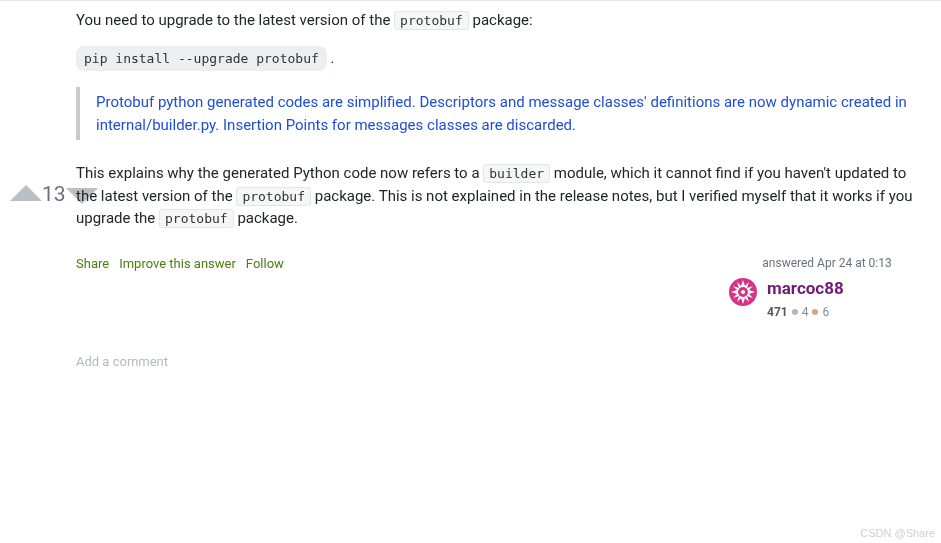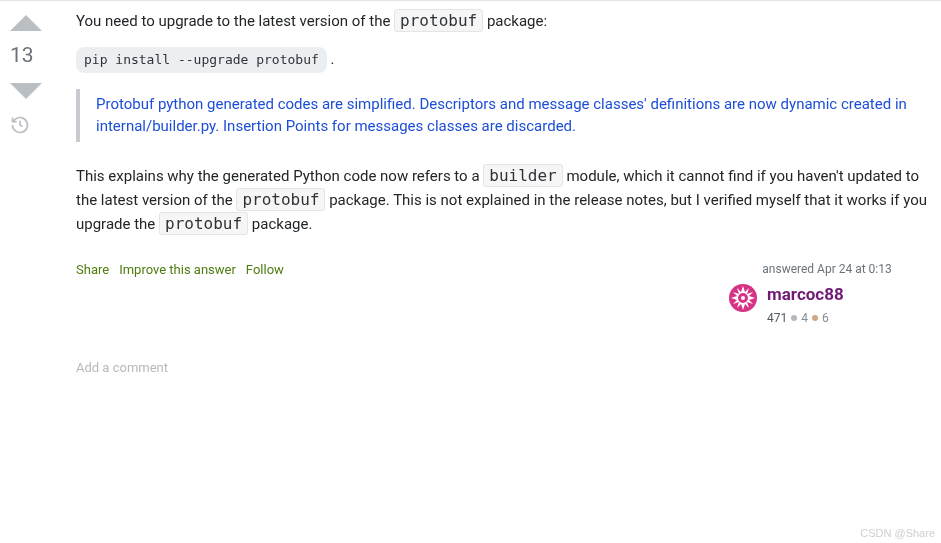--- a/index.html
+++ b/index.html
@@ -16,21 +16,22 @@
   }
   .post {
     display: flex;
     padding: 8px 8px 8px 10px;
     border-top: 1px solid #e3e6e8;
   }
   .vote-col {
     width: 52px;
     flex: 0 0 52px;
     display: flex;
-    flex-direction: column;
+    flex-direction: row;
+    align-items: center;
     padding-top: 0;
   }
   .tri-up, .tri-down {
     width: 0; height: 0;
     border-left: 16px solid transparent;
     border-right: 16px solid transparent;
     cursor: pointer;
   }
   .tri-up { border-bottom: 16px solid #babfc4; margin-top: 6px; }
   .tri-down { border-top: 16px solid #babfc4; margin-top: 12px; }
@@ -52,21 +53,21 @@
     padding-right: 6px;
     line-height: 1.5;
   }
   .body-col p { margin: 0 0 14px 0; }
   code.inline {
     background: #f6f6f6;
     border: 1px solid #e3e6e8;
     border-radius: 3px;
     padding: 1px 5px;
     font-family: ui-monospace, Menlo, Consolas, monospace;
-    font-size: 16px;
+    font-size: 13px;
     color: #2f3337;
   }
   .block-code-wrap {
     margin: 0 0 16px 0;
   }
   code.block {
     display: inline-block;
     background: #eceff1;
     border-radius: 8px;
     padding: 3px 8px;
@@ -95,21 +96,21 @@
     text-align: center;
     color: #6a737c;
     font-size: 12px;
   }
   .user-card .when { margin-bottom: 4px; }
   .user-row { display: flex; gap: 8px; align-items: flex-start; }
   .avatar { width: 32px; height: 32px; flex: 0 0 32px; }
   .avatar svg { width: 32px; height: 32px; display: block; }
   .user-name { color: #701a75; font-size: 17px; cursor: pointer; font-weight: bold; }
   .rep-line { margin-top: 2px; display: flex; align-items: center; gap: 4px; }
-  .rep { font-weight: 400; color: #525960; font-size: 12px; }
+  .rep { font-weight: 700; color: #525960; font-size: 12px; }
   .dot { width: 6px; height: 6px; border-radius: 50%; display: inline-block; }
   .dot.silver { background: #b4b8bc; }
   .dot.bronze { background: #d1a684; }
   .badge-count { font-size: 12px; color: #838c95; }
   .add-comment {
     margin-top: 31px;
     color: #b5b9bd;
     font-size: 13px;
     cursor: pointer;
   }

